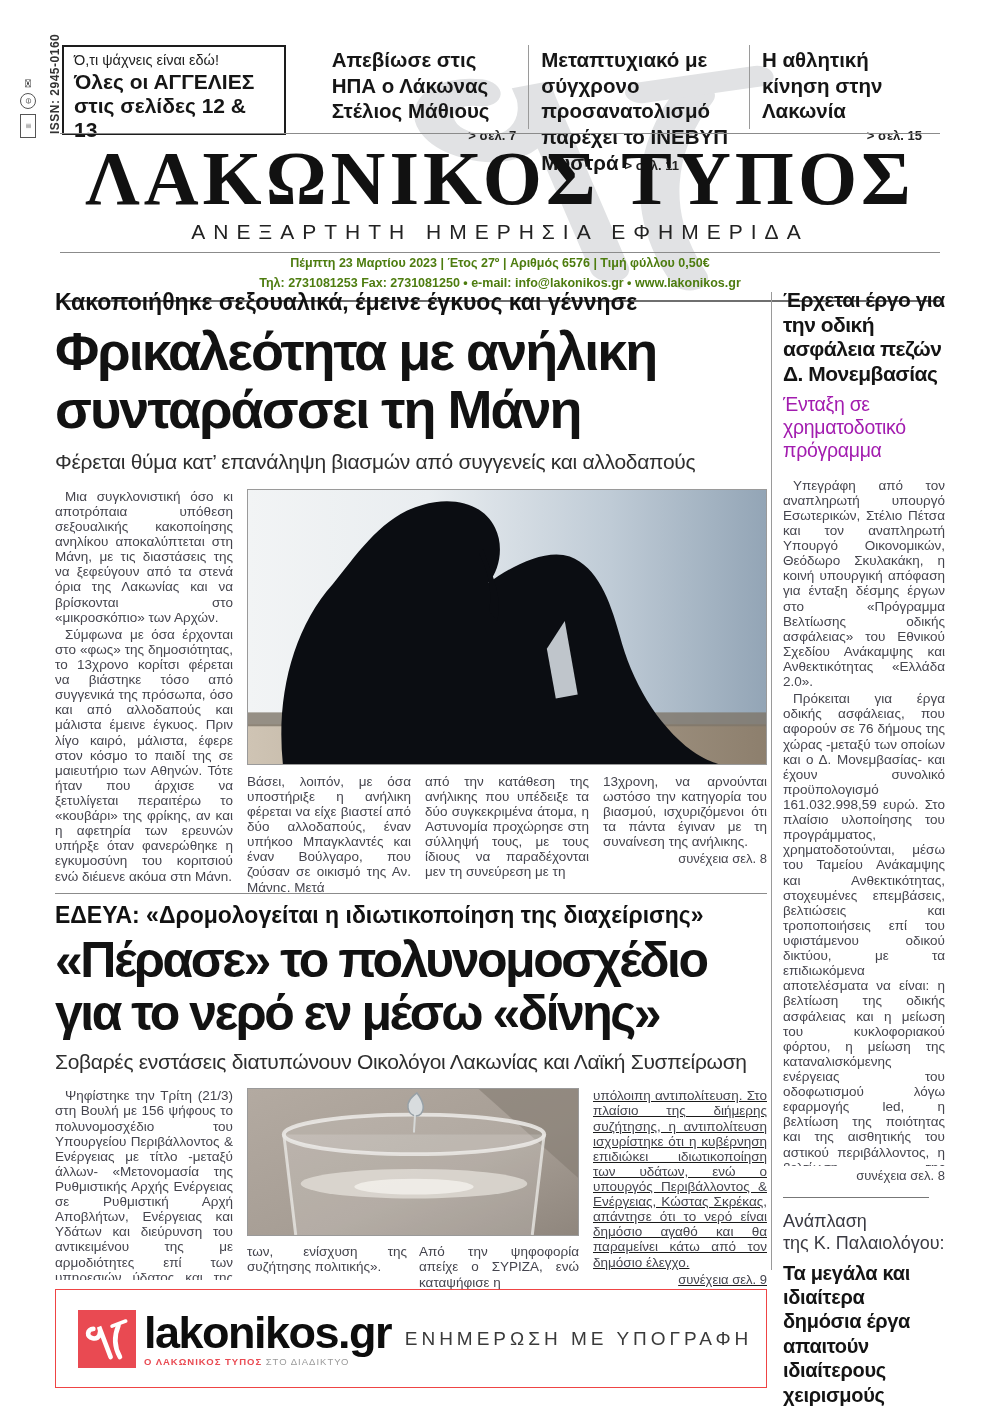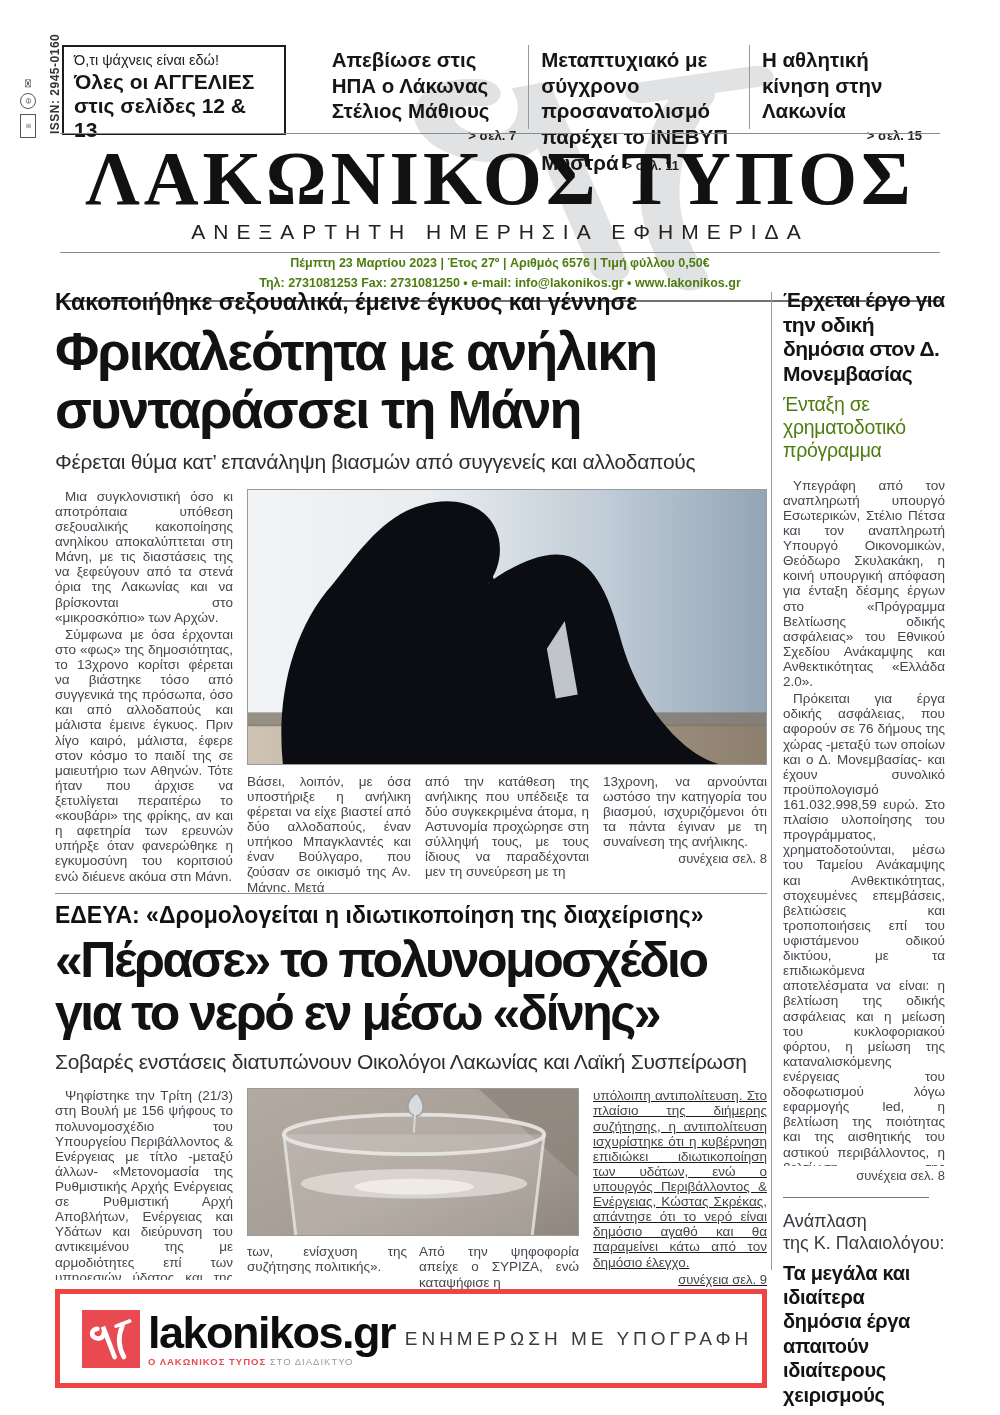--- a/index.html
+++ b/index.html
@@ -80,30 +80,30 @@
   .a2-minicols{display:flex;gap:12px;margin-top:8px;}
   .a2-minicols .c{width:160px;}
   .a2-col3{width:174px;text-decoration:underline;}
 
   
   .vdiv{left:771px;top:292px;width:1px;height:978px;background:#9a9a9a;}
 
   
   .sidebar{left:783px;top:288px;width:162px;}
   .sb-h{font-size:21px;font-weight:bold;line-height:1.17;color:#141414;letter-spacing:-.5px;}
-  .sb-sub{font-size:19.5px;color:#4d7c0f;line-height:1.17;margin-top:7px;letter-spacing:-.3px;}
+  .sb-sub{font-size:19.5px;color:#a21caf;line-height:1.17;margin-top:7px;letter-spacing:-.3px;}
   .sb-body{margin-top:16px;height:688px;overflow:hidden;}
   .sb-cont{font-size:13px;color:#45454e;text-align:right;margin-top:2px;}
   .sb-rule{border:none;border-top:1px solid #777;margin:14px 0 12px;width:146px;}
   .sb2-pre{font-size:18px;color:#3a3a42;line-height:1.25;}
   .sb2-title{font-size:20px;font-weight:bold;color:#141414;line-height:1.22;margin-top:6px;letter-spacing:-.3px;}
   .sb2-byline{font-size:11.5px;font-weight:bold;color:#2d2d2d;margin-top:6px;line-height:1.2;}
 
   
-  .banner{left:55px;top:1289px;width:712px;height:99px;border:5px solid #ef4444;box-sizing:border-box;
+  .banner{left:55px;top:1289px;width:712px;height:99px;border:1px solid #ef4444;box-sizing:border-box;
           display:flex;align-items:center;}
   .blogo{display:flex;align-items:flex-start;margin-left:22px;}
   .blogo-sq{width:58px;height:58px;background:#e94a52;display:flex;align-items:center;justify-content:center;}
   .blogo-txt{margin-left:8px;}
   .blogo-word{font-size:45px;font-weight:bold;letter-spacing:-1.5px;color:#0d0d0d;line-height:1;}
   .blogo-tag{font-size:9.5px;letter-spacing:1px;margin-top:1px;}
   .tag-red{color:#e94a52;font-weight:bold;}
   .tag-gray{color:#9a9a9a;}
   .bslogan{flex:1;text-align:center;font-size:19px;letter-spacing:4px;color:#3a3a3a;}
 </style>
@@ -256,21 +256,21 @@
       <div class="a2-col3">
         <div class="bodytxt">υπόλοιπη αντιπολίτευση. Στο πλαίσιο της διήμερης συζήτησης, η αντιπολίτευση ισχυρίστηκε ότι η κυβέρνηση επιδιώκει ιδιωτικοποίηση των υδάτων, ενώ ο υπουργός Περιβάλλοντος &amp; Ενέργειας, Κώστας Σκρέκας, απάντησε ότι το νερό είναι δημόσιο αγαθό και θα παραμείνει κάτω από τον δημόσιο έλεγχο.</div>
         <div class="contref">συνέχεια σελ. 9</div>
       </div>
     </div>
   </div>
 
   <div class="abs vdiv z1"></div>
 
   <div class="abs sidebar z1">
-    <div class="sb-h">Έρχεται έργο για την οδική δημόσια στον Δ. Μονεμβασίας</div>
+    <div class="sb-h">Έρχεται έργο για την οδική ασφάλεια πεζών Δ. Μονεμβασίας</div>
     <div class="sb-sub">Ένταξη σε χρηματοδοτικό πρόγραμμα</div>
     <div class="bodytxt sb-body">
       <p>Υπεγράφη από τον αναπληρωτή υπουργό Εσωτερικών, Στέλιο Πέτσα και τον αναπληρωτή Υπουργό Οικονομικών, Θεόδωρο Σκυλακάκη, η κοινή υπουργική απόφαση για ένταξη δέσμης έργων στο «Πρόγραμμα Βελτίωσης οδικής ασφάλειας» του Εθνικού Σχεδίου Ανάκαμψης και Ανθεκτικότητας «Ελλάδα 2.0».</p>
       <p>Πρόκειται για έργα οδικής ασφάλειας, που αφορούν σε 76 δήμους της χώρας -μεταξύ των οποίων και ο Δ. Μονεμβασίας- και έχουν συνολικό προϋπολογισμό 161.032.998,59 ευρώ. Στο πλαίσιο υλοποίησης του προγράμματος, χρηματοδοτούνται, μέσω του Ταμείου Ανάκαμψης και Ανθεκτικότητας, στοχευμένες επεμβάσεις, βελτιώσεις και τροποποιήσεις επί του υφιστάμενου οδικού δικτύου, με τα επιδιωκόμενα αποτελέσματα να είναι: η βελτίωση της οδικής ασφάλειας και η μείωση του κυκλοφοριακού φόρτου, η μείωση της καταναλισκόμενης ενέργειας του οδοφωτισμού λόγω εφαρμογής led, η βελτίωση της ποιότητας και της αισθητικής του αστικού περιβάλλοντος, η βελτίωση της προσβασιμότητας/μετακινήσεων, η βελτίωση του περιβαλλοντικού αποτυπώματος του υπαίθριου δημόσιου χώρου, η μείωση των ρύπων από τις μετακινήσεις, η εξοικονόμηση φυσικών πόρων, η αύξηση των κοινόχρηστων χώρων πρασίνου, η διευκόλυνση κυκλοφορίας στα πεζοδρόμια πεζών και ΑμεΑ.</p>
     </div>
     <div class="sb-cont">συνέχεια σελ. 8</div>
     <hr class="sb-rule">
     <div class="sb2-pre">
       <div>Ανάπλαση</div>
       <div>της Κ. Παλαιολόγου:</div>

